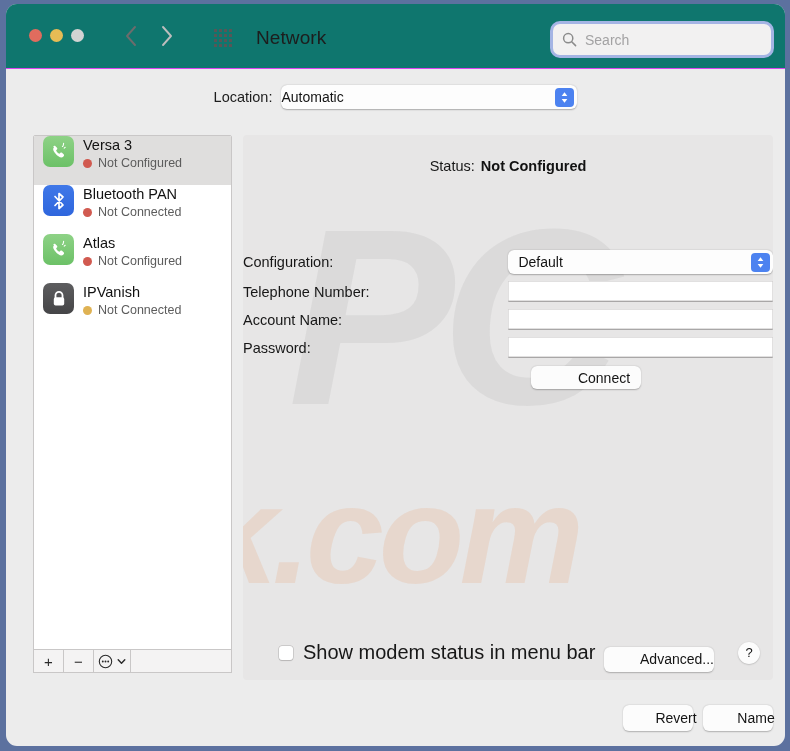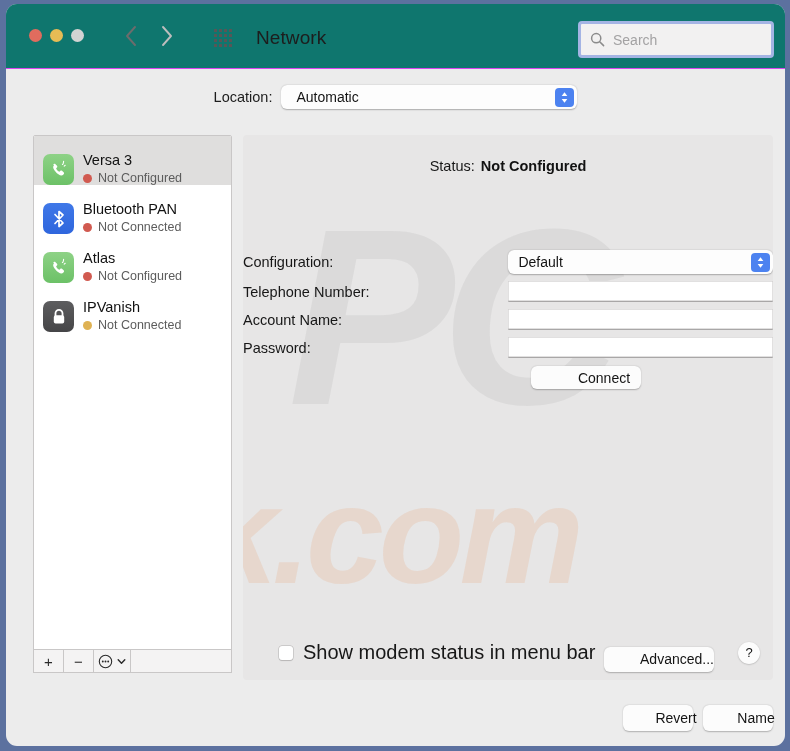--- a/index.html
+++ b/index.html
@@ -48,22 +48,22 @@
              grid-template-rows: repeat(4, 3px); gap: 2px; }
   #gridbtn i { width: 3px; height: 3px; background: #575757; border-radius: 0.5px; display: block; }
 
   #wintitle {
     position: absolute; left: 250px; top: 23px;
     font-size: 19px; color: #1d1d1d; font-weight: 500; letter-spacing: .1px;
   }
 
   #searchwrap {
     position: absolute; right: 11px; top: 17px;
-    width: 196px; height: 37px;
-    border-radius: 4px;
+    width: 224px; height: 37px;
+    border-radius: 10px;
     border: 3px solid #a4b4e4;
     background: #f2f1f1;
     display: flex; align-items: center;
   }
   #searchwrap .sicon { margin-left: 9px; width: 15px; height: 15px; }
   #searchph { margin-left: 8px; font-size: 14px; color: #a3a2a3; }
 
   
   #locrow {
     position: absolute; left: 0; top: 65px; width: 100%; height: 56px;
@@ -71,42 +71,42 @@
   }
   #loclabel { font-size: 14.5px; color: #1d1d1d; margin-right: 9px; }
   #locselect {
     position: relative;
     width: 296px; height: 24px;
     background: #fdfdfd;
     border-radius: 6px;
     box-shadow: 0 0.5px 1.5px rgba(0,0,0,.28);
     display: flex; align-items: center;
   }
-  #locselect .val { margin-left: 15px; font-size: 14px; color: #141414; }
+  #locselect .val { margin-left: 0; font-size: 14px; color: #141414; }
   .stepper {
     position: absolute; right: 3px; top: 2.5px;
     width: 19px; height: 19px; border-radius: 4px;
     background: #4c82f0;
     display: flex; flex-direction: column; align-items: center; justify-content: center;
   }
 
   
   #body { position: absolute; left: 0; top: 121px; right: 0; bottom: 0; }
 
   
   #sidebar {
     position: absolute; left: 27px; top: 10px;
     width: 199px; height: 524px;
     background: #ffffff;
     border: 1px solid #c9c7c7;
     border-radius: 2px;
     overflow: hidden;
   }
   .srow {
-    display: flex; align-items: flex-end;
+    display: flex; align-items: flex-start;
     height: 49px; padding-left: 9px;
   }
   .srow.selected { background: #dfdedd; }
   .sicon-box {
     width: 31px; height: 31px; border-radius: 7px;
     flex: 0 0 auto;
     display: flex; align-items: center; justify-content: center;
   }
   .sicon-box.green { background: linear-gradient(#8ed286,#6cc167); }
   .sicon-box.blue  { background: linear-gradient(#3f78e8,#2f66dd); }

